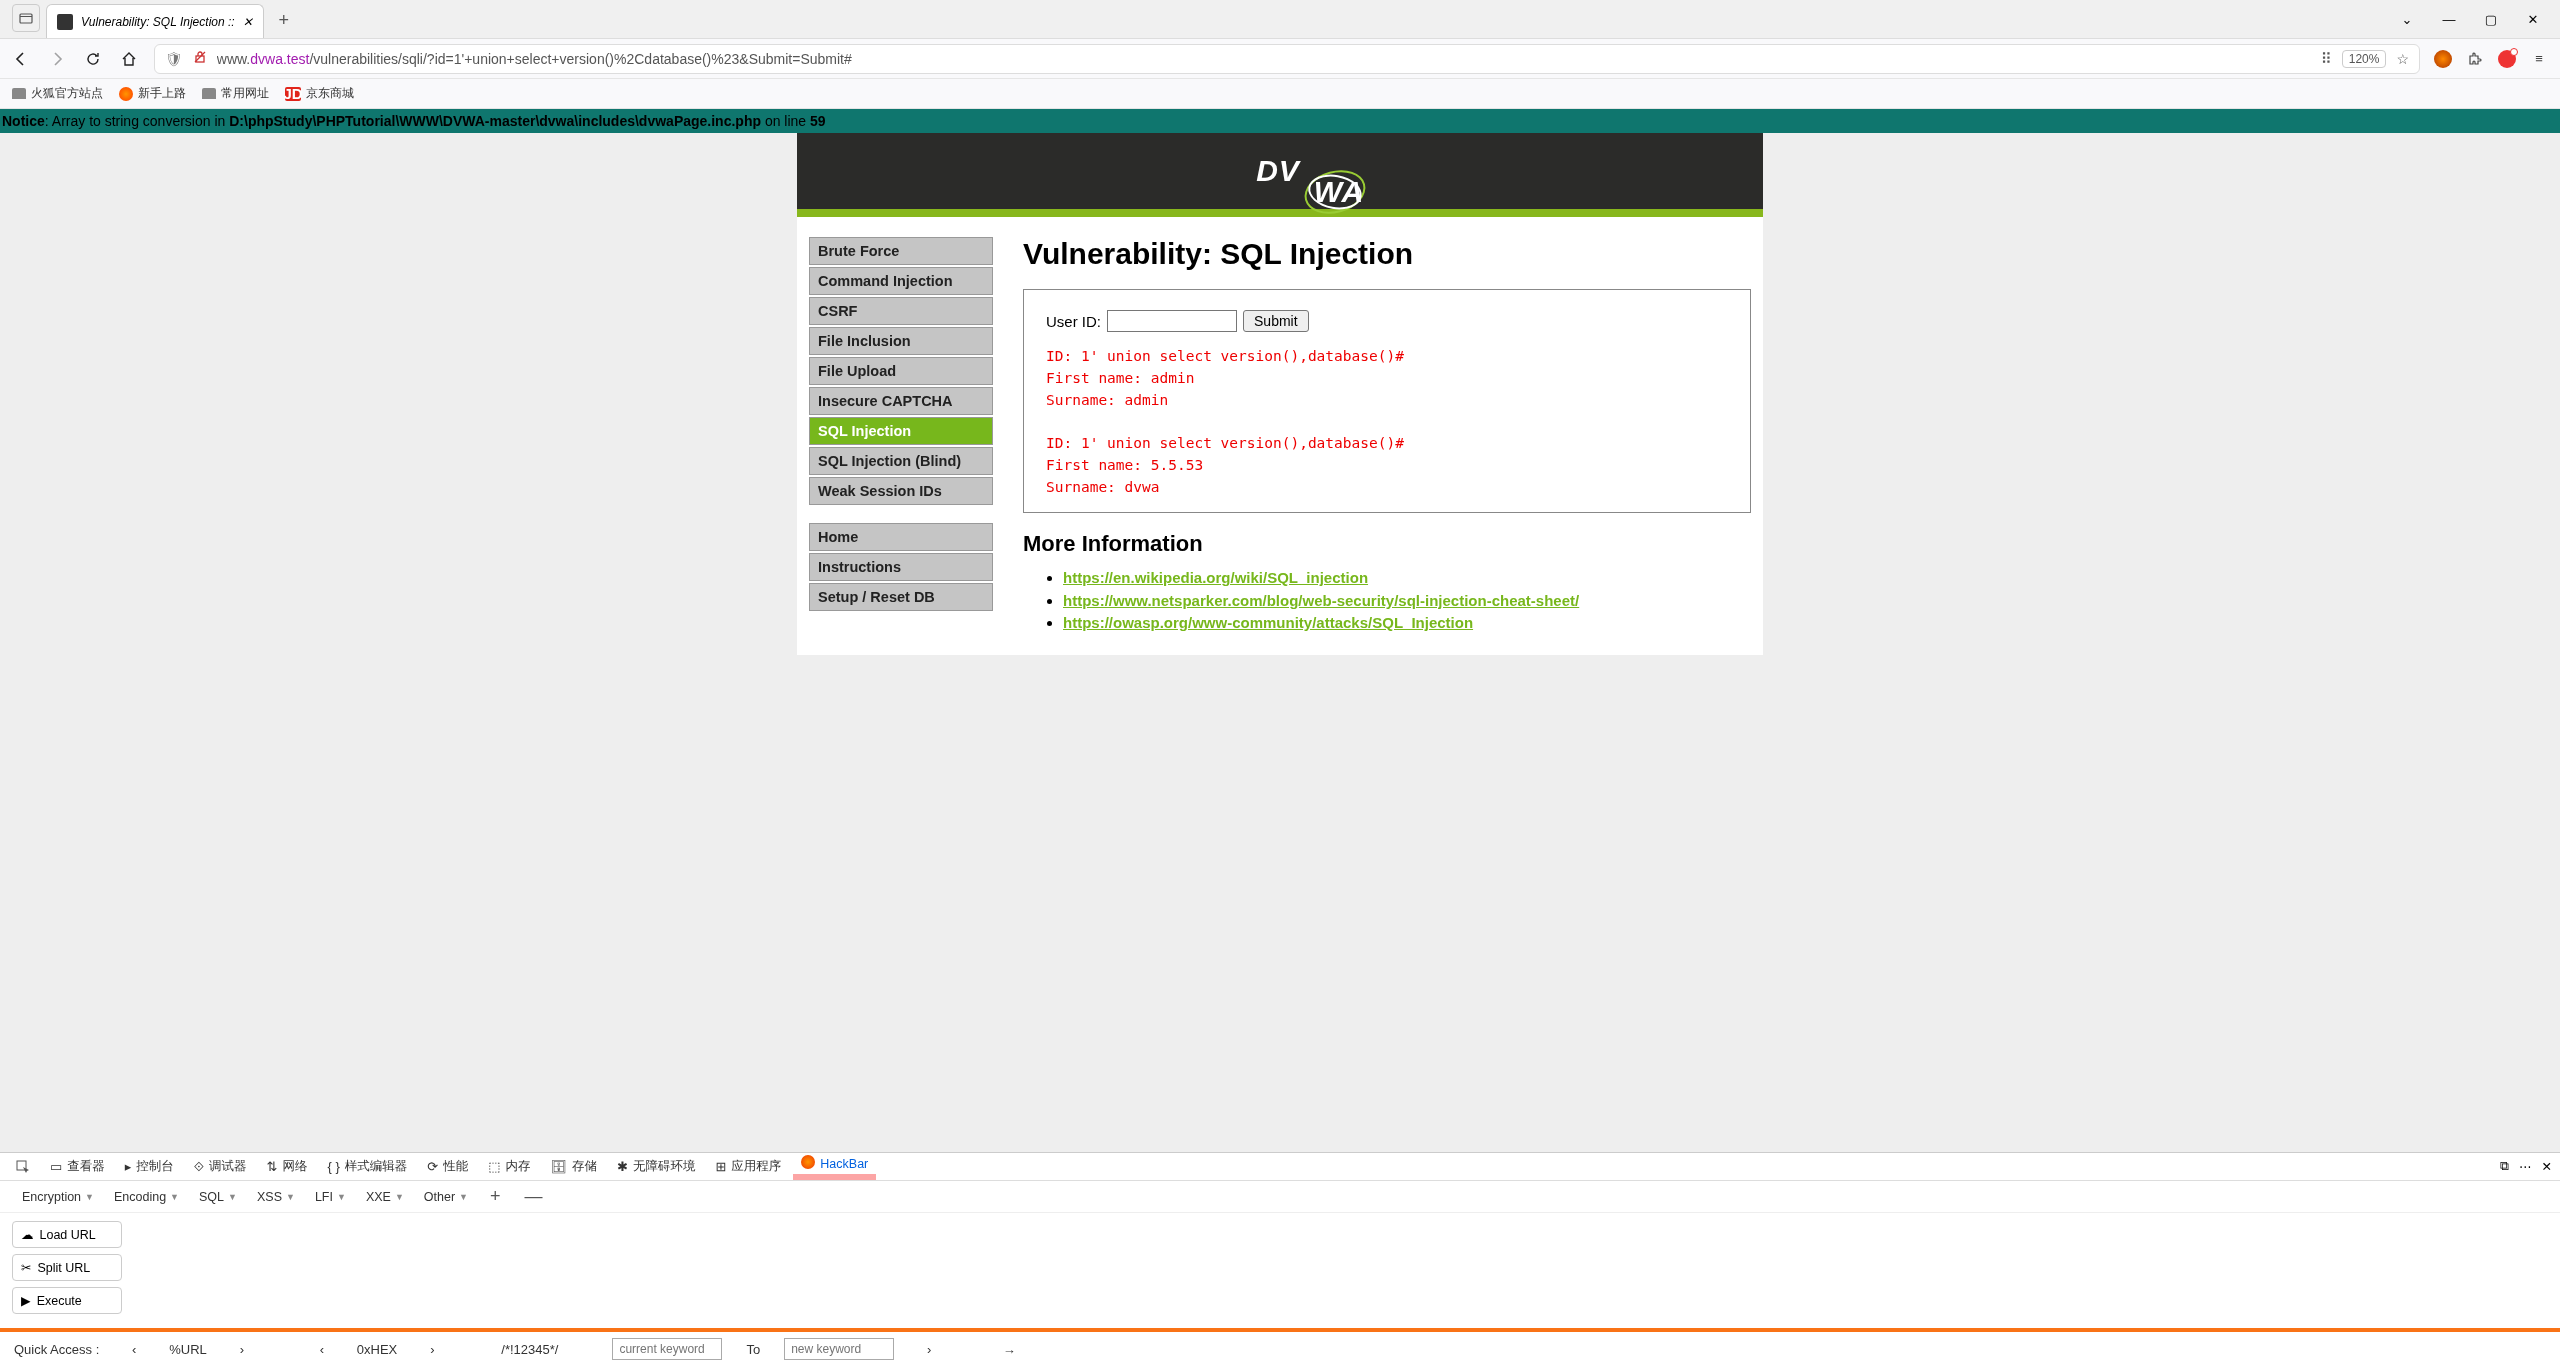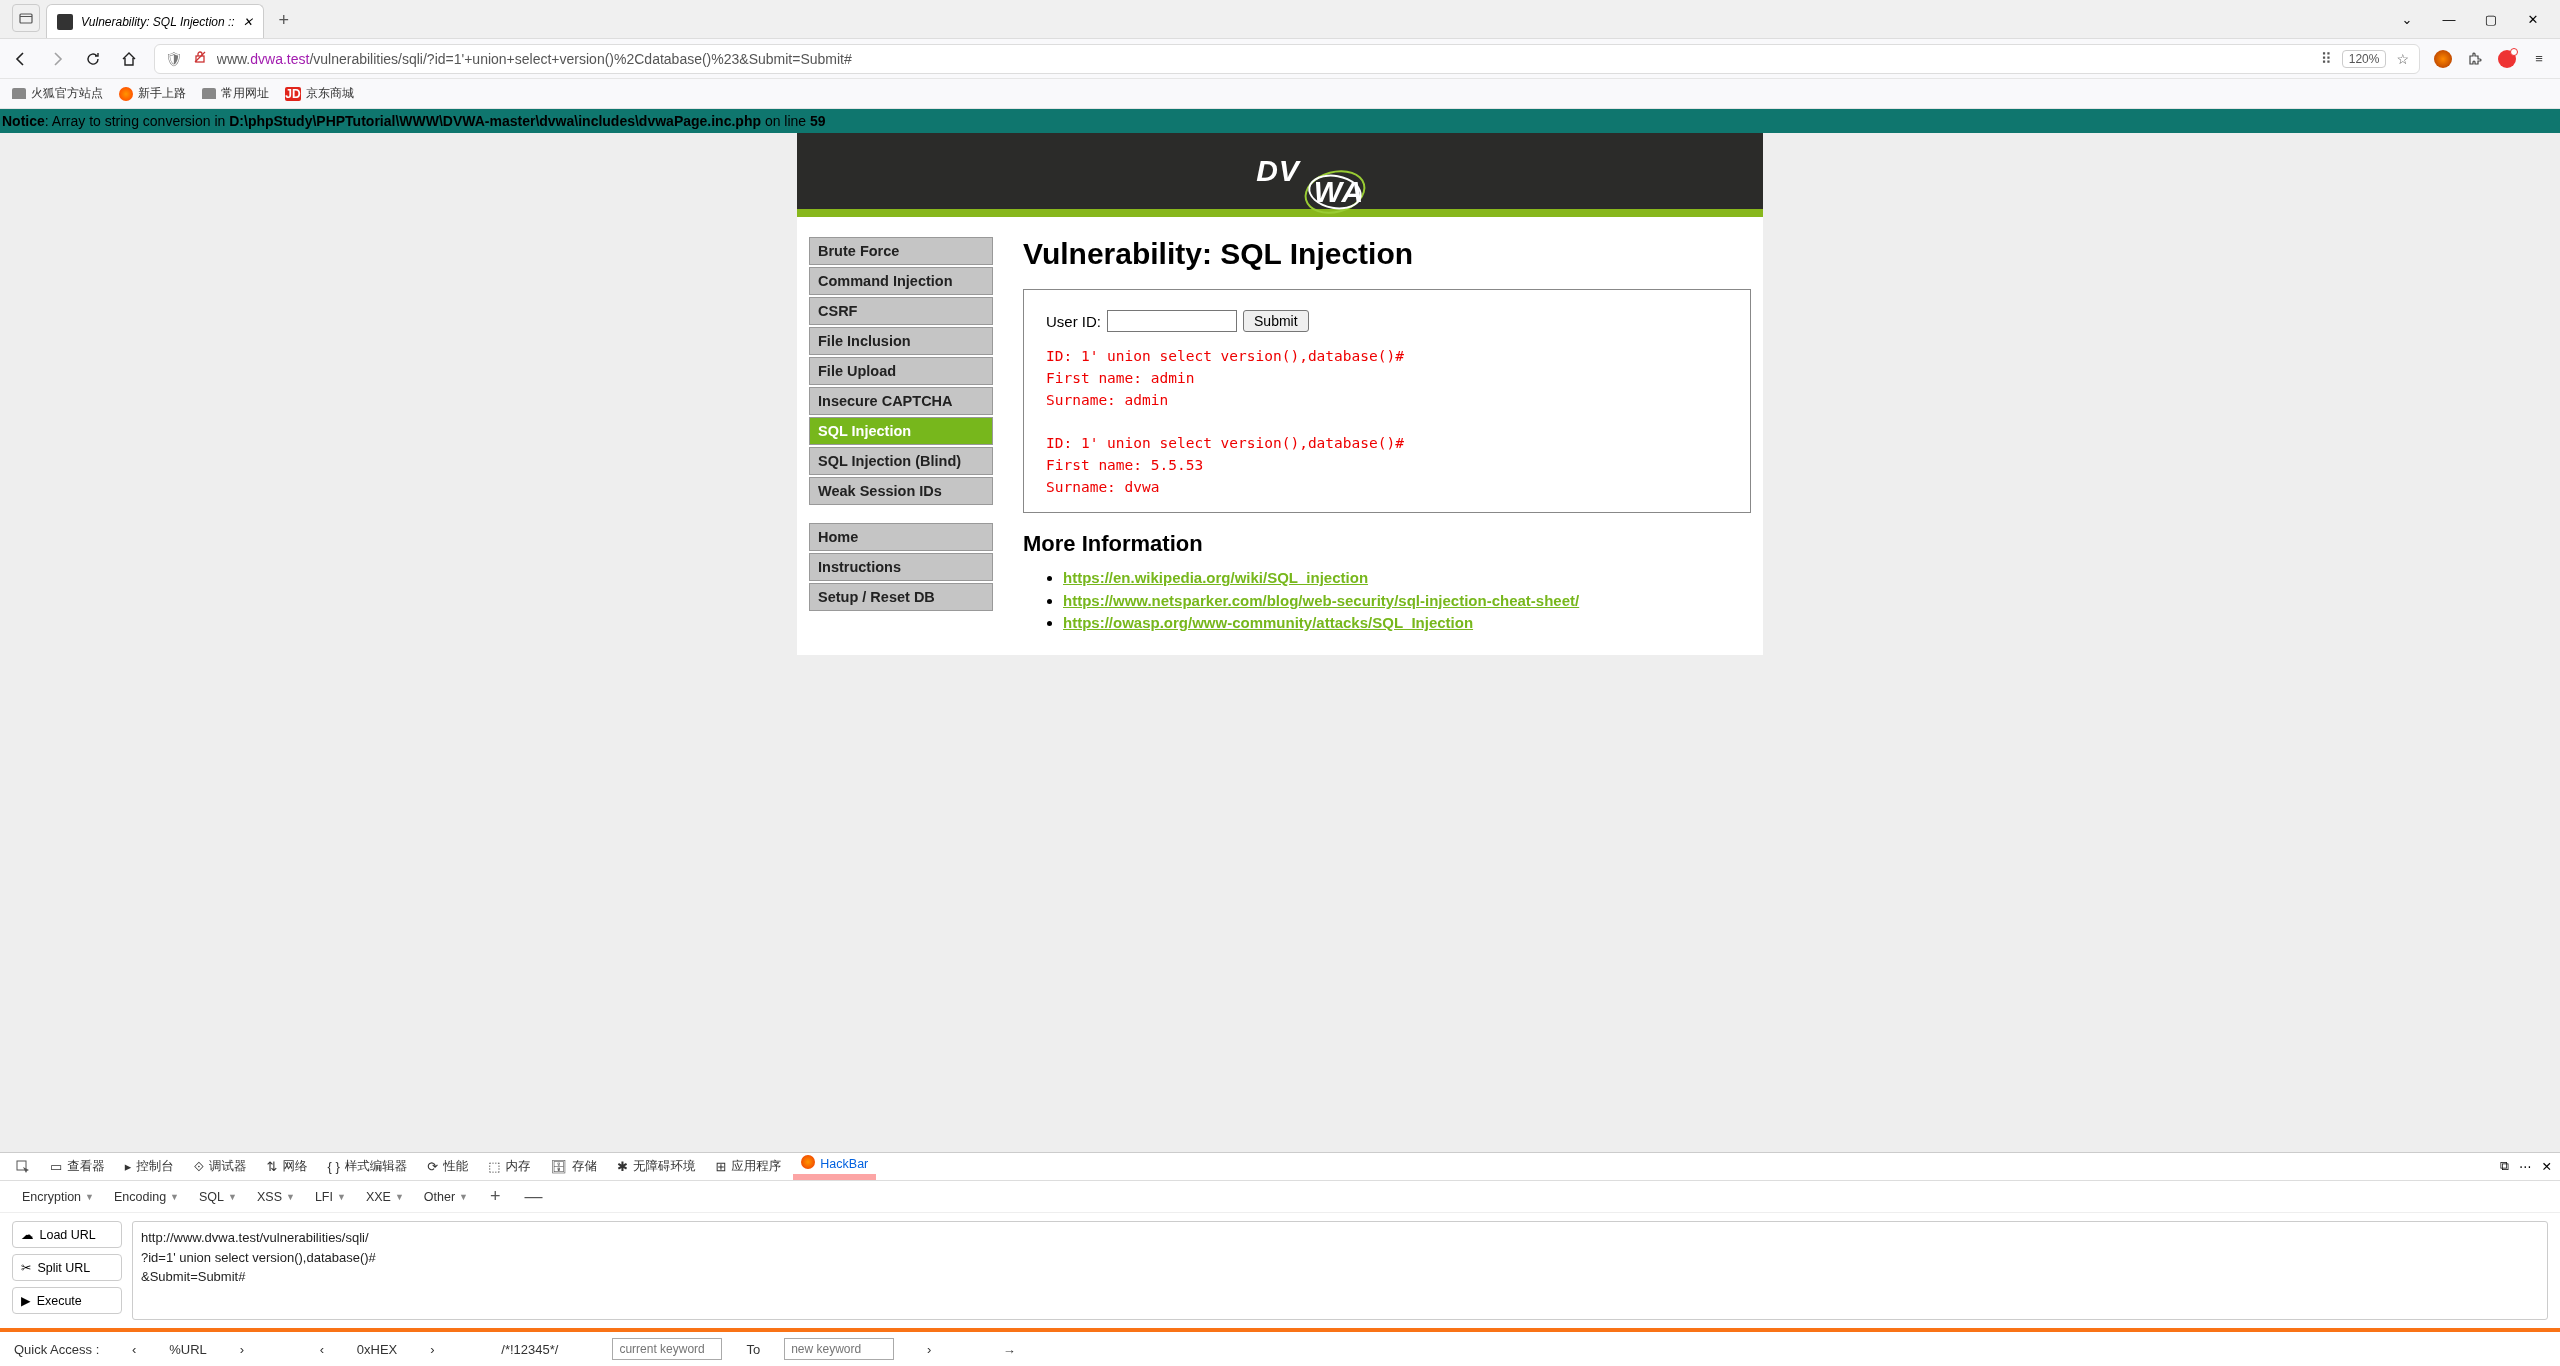--- a/index.html
+++ b/index.html
@@ -24,21 +24,21 @@
 .urlbar .lock { color: #c33; }
 .urltext { flex:1; white-space:nowrap; overflow:hidden; }
 .urltext .domain { color: #a21caf; }
 .zoom-badge { border: 1px solid #ccc; border-radius: 4px; padding: 1px 6px; font-size: 12px; }
 .rt-icons { display:flex; gap:12px; align-items:center; }
 
 .bookmarks { height: 30px; background: #f9f9fb; display: flex; align-items: center; padding: 0 12px; gap: 16px; font-size: 12px; border-bottom: 1px solid #e5e5e5; }
 .bm-item { display: flex; align-items: center; gap: 5px; color: #333; cursor:pointer;}
 .bm-folder { width: 14px; height: 11px; background: #888; border-radius: 2px 2px 0 0; position:relative;}
 .bm-fox { width:14px;height:14px; background: radial-gradient(#ff9500,#ff3b00); border-radius:50%;}
-.bm-jd { width:16px;height:14px; background:#e1251b; color:#fff; font-size:12px; font-weight:bold; display:flex;align-items:center;justify-content:center; border-radius:2px;}
+.bm-jd { width:16px;height:14px; background:#e1251b; color:#fff; font-size:15px; font-weight:bold; display:flex;align-items:center;justify-content:center; border-radius:2px;}
 
 
 .page-scroll { height: calc(100vh - 39px - 40px - 30px - 214px); overflow: auto; background: #eee; }
 .notice { font-family: Arial; font-size: 14px; padding: 4px 2px; background:#0f766e; }
 .notice b { font-weight: bold; }
 .dvwa-container { width: 966px; margin: 0 auto; background: #fff; }
 .dvwa-header { background: #2b2b29; height: 76px; display: flex; align-items: center; justify-content: center; }
 .dvwa-logo { color:#fff; font-size:30px; font-weight:bold; font-style:italic; letter-spacing:1px; display:flex; align-items:center; gap:4px;}
 .dvwa-swoosh { position:relative; width:60px; height:40px; }
 .dvwa-swoosh::before { content:''; position:absolute; width:58px;height:38px; border:2px solid #9c3; border-radius:50%; transform:rotate(-15deg); left:0; top:0;}
@@ -328,23 +328,20 @@
         </div>
       <div class="dt-btn">
           <span>✂</span>
           <span>Split URL</span>
         </div>
       <div class="dt-btn">
           <span>▶</span>
           <span>Execute</span>
         </div>
     </div>
-    <div class="dt-textarea">http://www.dvwa.test/vulnerabilities/sqli/
-?id=1' union select version(),database()#
-&amp;Submit=Submit#</div>
   </div>
   <div class="dt-quickaccess">
     <span>Quick Access :</span>
     <span class="qa-btn">‹</span>
     <span>%URL</span>
     <span class="qa-btn">›</span>
     <span style="width:10px"></span>
     <span class="qa-btn">‹</span>
     <span>0xHEX</span>
     <span class="qa-btn">›</span>

